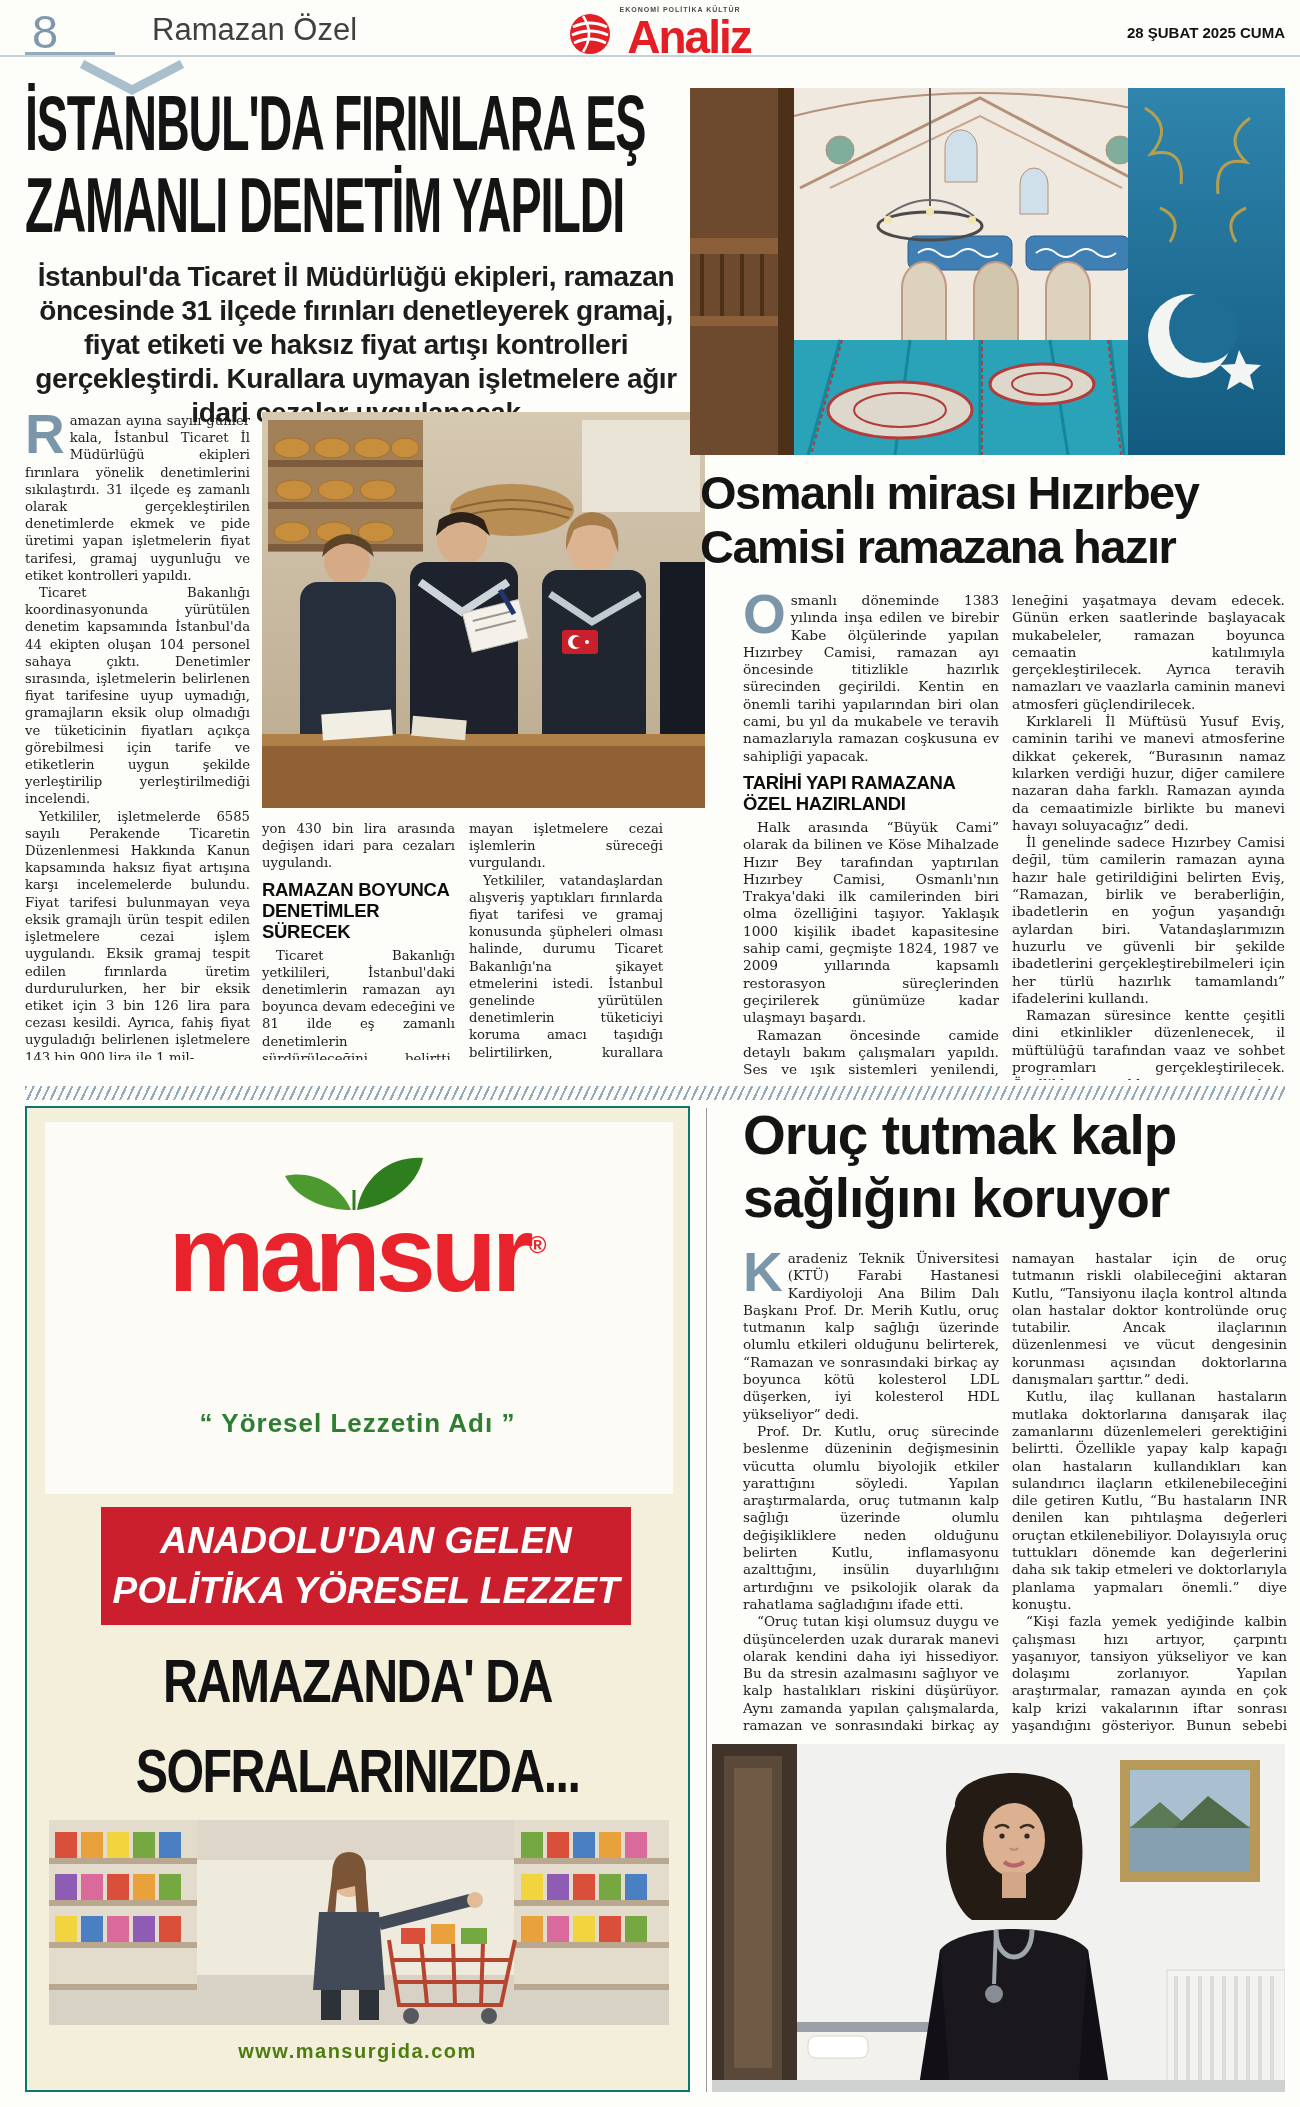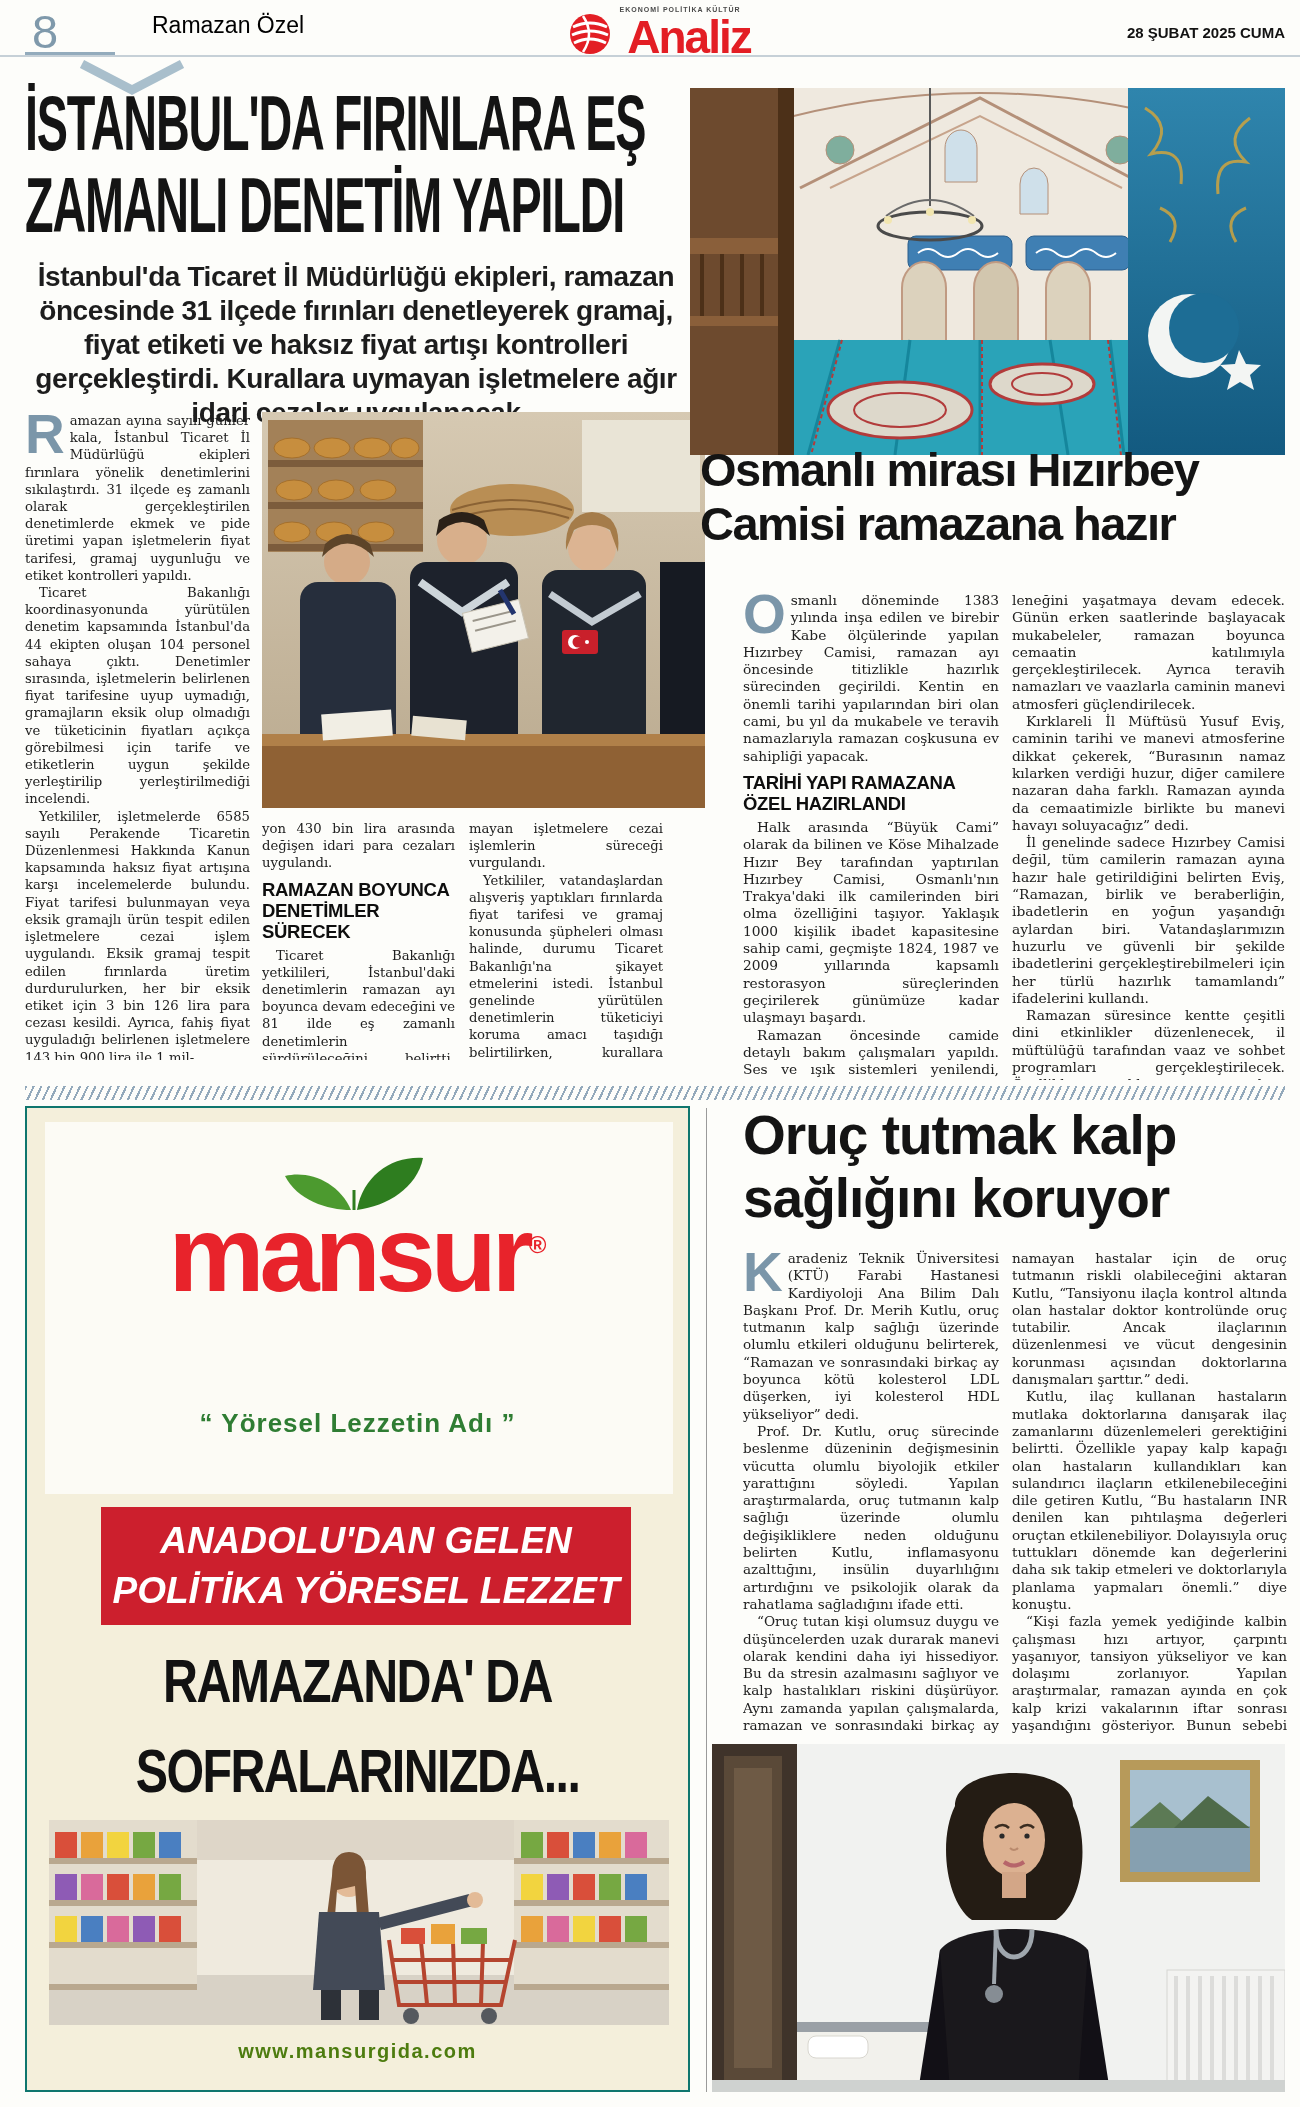--- a/index.html
+++ b/index.html
@@ -3,21 +3,21 @@
 <meta charset="utf-8">
 <style>
   html,body{margin:0;padding:0;background:#e8e8e8;}
   #page{position:relative;width:1300px;height:2107px;background:#fdfdfa;margin:0 auto;
         font-family:"Liberation Sans",sans-serif;overflow:hidden;color:#1a1a1a;}
   .abs{position:absolute;}
 
   
   .pagenum{left:32px;top:4px;font-size:47px;color:#7f99ab;font-weight:normal;}
   .pagenum-bar{left:25px;top:52px;width:90px;height:5px;background:#93abbc;}
-  .section-title{left:152px;top:12px;font-size:23px;color:#000000;letter-spacing:0;}
+  .section-title{left:152px;top:12px;font-size:31px;color:#404040;letter-spacing:0;}
   .header-rule{left:0;top:55px;width:1300px;height:2px;background:#c6d0d7;}
   .masthead{left:545px;top:6px;width:230px;text-align:center;}
   .masthead-tag{font-size:7px;letter-spacing:1px;color:#4a4a4a;font-weight:bold;text-align:center;margin-left:40px;}
   .masthead-row{display:flex;align-items:flex-end;justify-content:center;gap:16px;}
   .masthead-word{font-size:46px;font-weight:bold;color:#e31e24;letter-spacing:-2px;line-height:44px;}
   .date{left:1020px;top:24px;width:265px;text-align:right;font-size:15px;font-weight:bold;color:#121212;}
   .chevron{left:80px;top:58px;}
 
   
   .hl-line{display:block;white-space:nowrap;font-weight:bold;color:#141414;}
@@ -37,21 +37,21 @@
   .photo svg{display:block;}
 
   
   .a1-c1{left:25px;top:412px;width:225px;height:648px;}
   .a1-photo{left:262px;top:412px;width:443px;height:396px;}
   .a1-c2{left:262px;top:820px;width:193px;height:240px;}
   .a1-c3{left:469px;top:820px;width:194px;height:240px;}
 
   
   .a2-photo{left:690px;top:88px;width:595px;height:367px;}
-  .a2-hl{left:700px;top:443px;width:585px;font-size:47px;line-height:54px;letter-spacing:-1.5px;}
+  .a2-hl{left:700px;top:466px;width:585px;font-size:47px;line-height:54px;letter-spacing:-1.5px;}
   .a2-c1{left:743px;top:592px;width:256px;height:488px;font-size:13.8px;line-height:17.3px;}
   .a2-c2{left:1012px;top:592px;width:273px;height:488px;font-size:13.8px;line-height:17.3px;}
 
   
   .hatch{left:25px;top:1086px;width:1260px;height:14px;
          background:repeating-linear-gradient(115deg,#93a9bb 0 2px,rgba(0,0,0,0) 2px 7px);}
   .vrule{left:706px;top:1108px;width:1px;height:984px;background:#9a9a9a;}
 
   
   .ad{left:25px;top:1106px;width:665px;height:986px;background:#f4efdb;border:2px solid #0f766e;box-sizing:border-box;}

